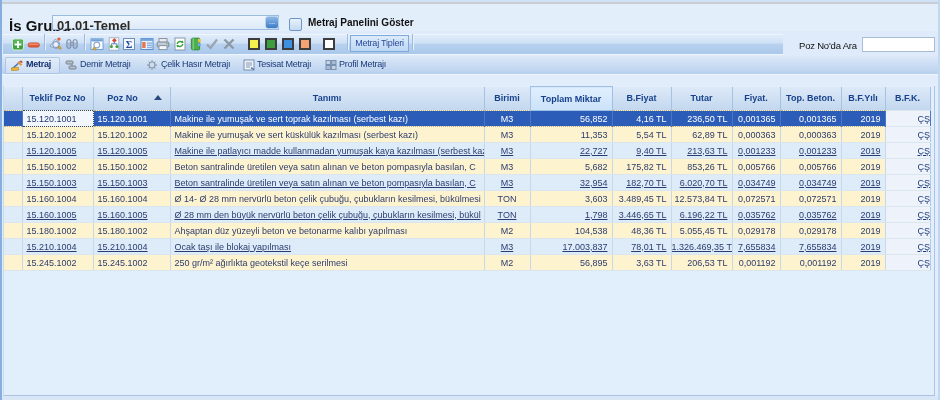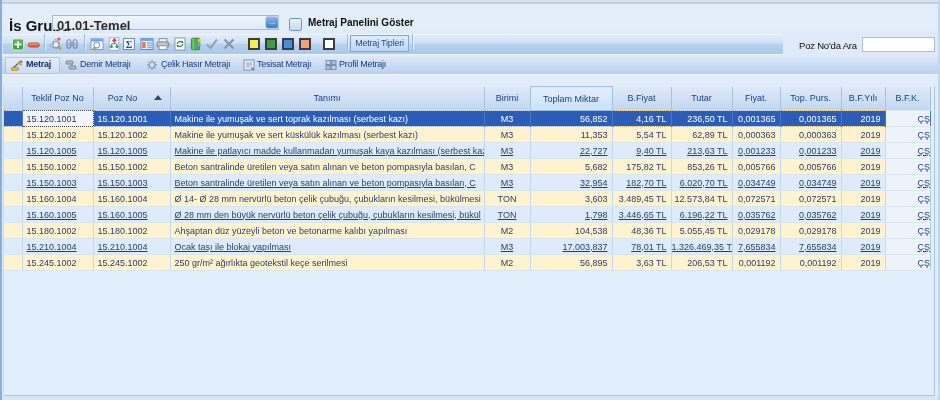--- a/index.html
+++ b/index.html
@@ -29,21 +29,21 @@
 #inp-ara{left:860px;top:6px;width:71px;height:13px;background:#fff;border:1px solid #a8bdd4;}
 
 #tabrow{left:2px;top:56px;width:936px;height:18px;background:linear-gradient(#dce9f8,#b8d0ee);border-bottom:1px solid #eef5fc;}
 .tab{position:absolute;top:0;height:17px;font-size:9px;letter-spacing:-0.25px;color:#1c3a78;line-height:17px;}
 .tab b{color:#16306e;margin-top:32px;}
 .tabicon{position:absolute;top:3px;width:12px;height:12px;}
 
 #grid{left:3px;top:86px;width:930px;height:309px;background:#e1eefb;border-bottom:1px solid #a9c4e4;border-right:1px solid #a9c4e4;border-left:1px solid #c6daf0;}
 table{border-collapse:collapse;table-layout:fixed;width:926px;}
 td,th{overflow:hidden;white-space:nowrap;padding:0;font-size:9px;height:15px;}
-th{height:23px;font-size:9px;font-weight:normal;color:#17418c;background:linear-gradient(#dde9f8,#c2d7ee);border-right:1px solid #a6c2e2;border-bottom:0;}
+th{height:23px;font-size:9px;font-weight:bold;color:#17418c;background:linear-gradient(#dde9f8,#c2d7ee);border-right:1px solid #a6c2e2;border-bottom:0;}
 th.hl{background:linear-gradient(#e0effe,#cbe2f9);border:1px solid #9ec0e4;}
 td{color:#2c3c6e;border-right:1px solid #c6d9ec;border-bottom:1px solid #dbe5ee;}
 tr.cream td{background:#fdf3cf;}
 tr.bluer td{background:#ddecf8;text-decoration:underline;}
 td.num{text-align:right;padding-right:4px;}
 td.ctr{text-align:center;}
 td.txt{padding-left:4px;}
 tr.sel td{background:#2b5db8;color:#fff;border-right:1px solid #4a74c4;border-top:1px dotted #cdb068;border-bottom:1px dotted #cdb068;}
 tr.sel td.focus{background:#f1f7fd;color:#22366b;border:1px dotted #444;}
 td.bfk{background:#eef3fb !important;color:#1c3c7c !important;text-align:right;border-right:1px solid #b0c8e4;border-left:1px solid #b0c8e4;padding-left:32px;}
@@ -209,21 +209,21 @@
           <tr>
             <th></th>
             <th>Teklif Poz No</th>
             <th style="padding-right:18px">Poz No</th>
             <th>Tanımı</th>
             <th>Birimi</th>
             <th class="hl">Toplam Miktar</th>
             <th>B.Fiyat</th>
             <th>Tutar</th>
             <th>Fiyat.</th>
-            <th>Top. Purs.</th>
+            <th>Top. Beton.</th>
             <th>B.F.Yılı</th>
             <th>B.F.K.</th>
           </tr>
       <tr class="sel">
             <td></td>
             <td class="focus txt">15.120.1001</td>
             <td class="txt">15.120.1001</td>
             <td class="txt">Makine ile yumuşak ve sert toprak kazılması (serbest kazı)</td>
             <td class="ctr">M3</td>
             <td class="num">56,852</td>

